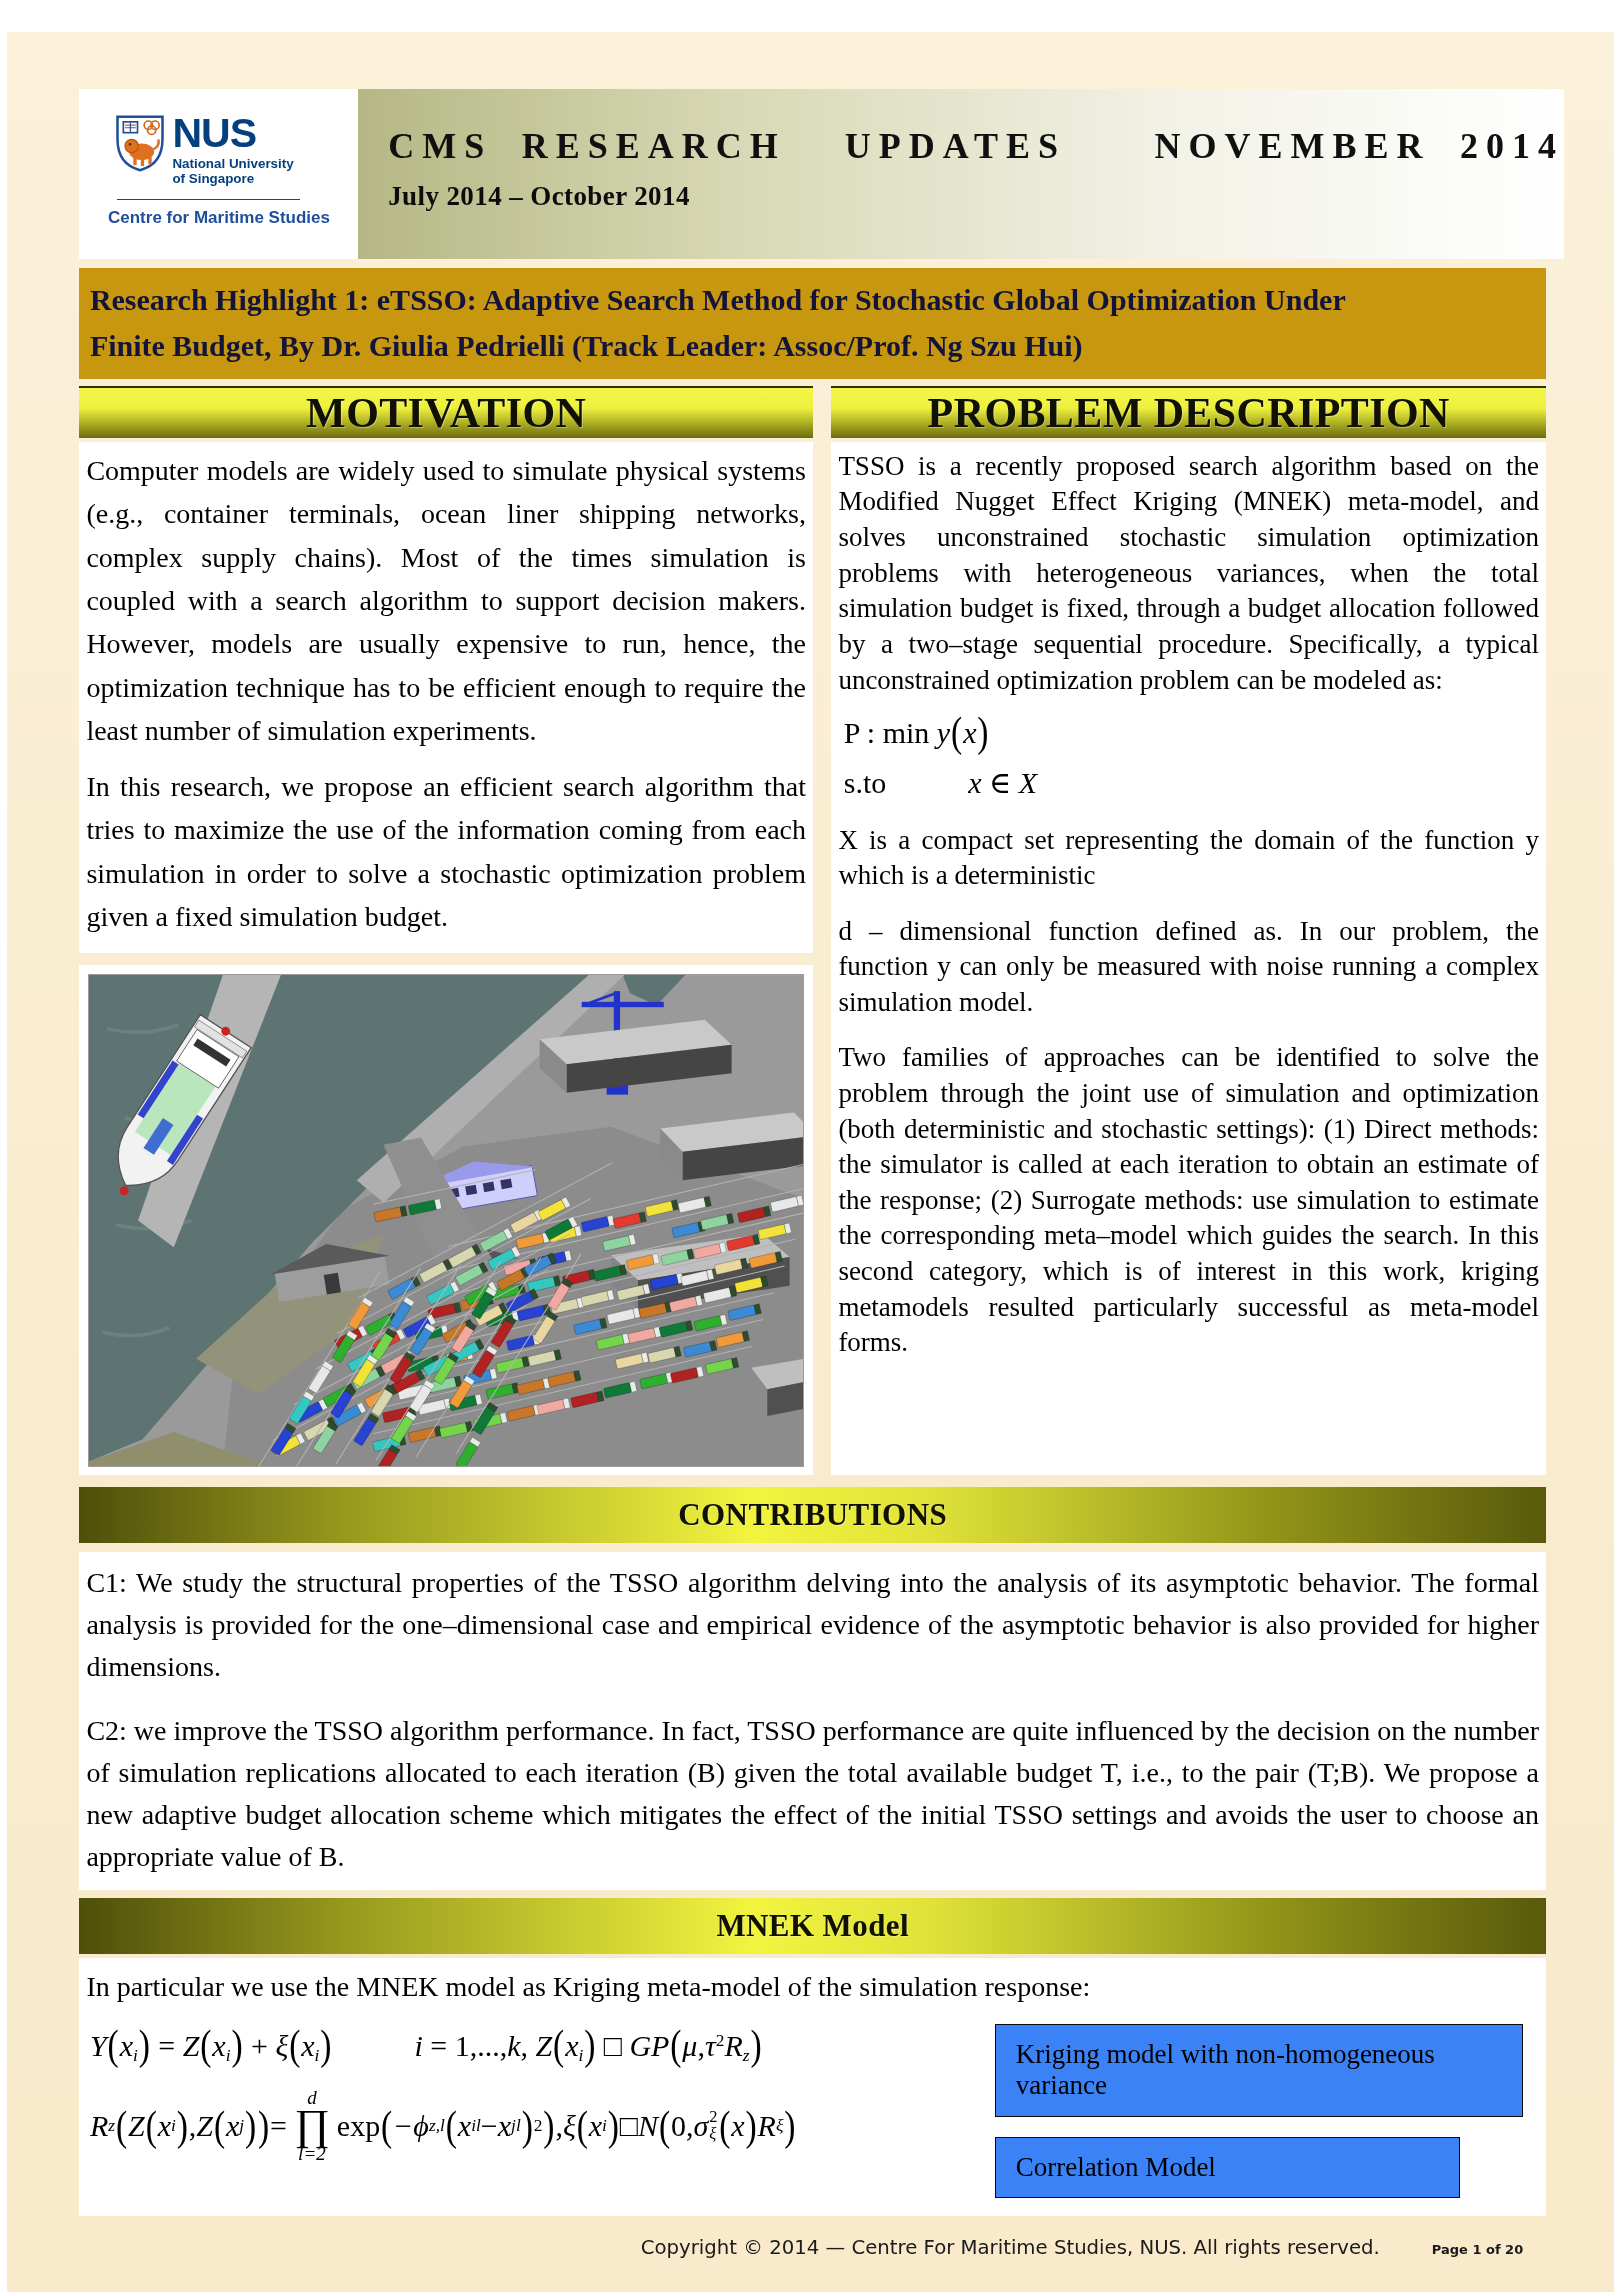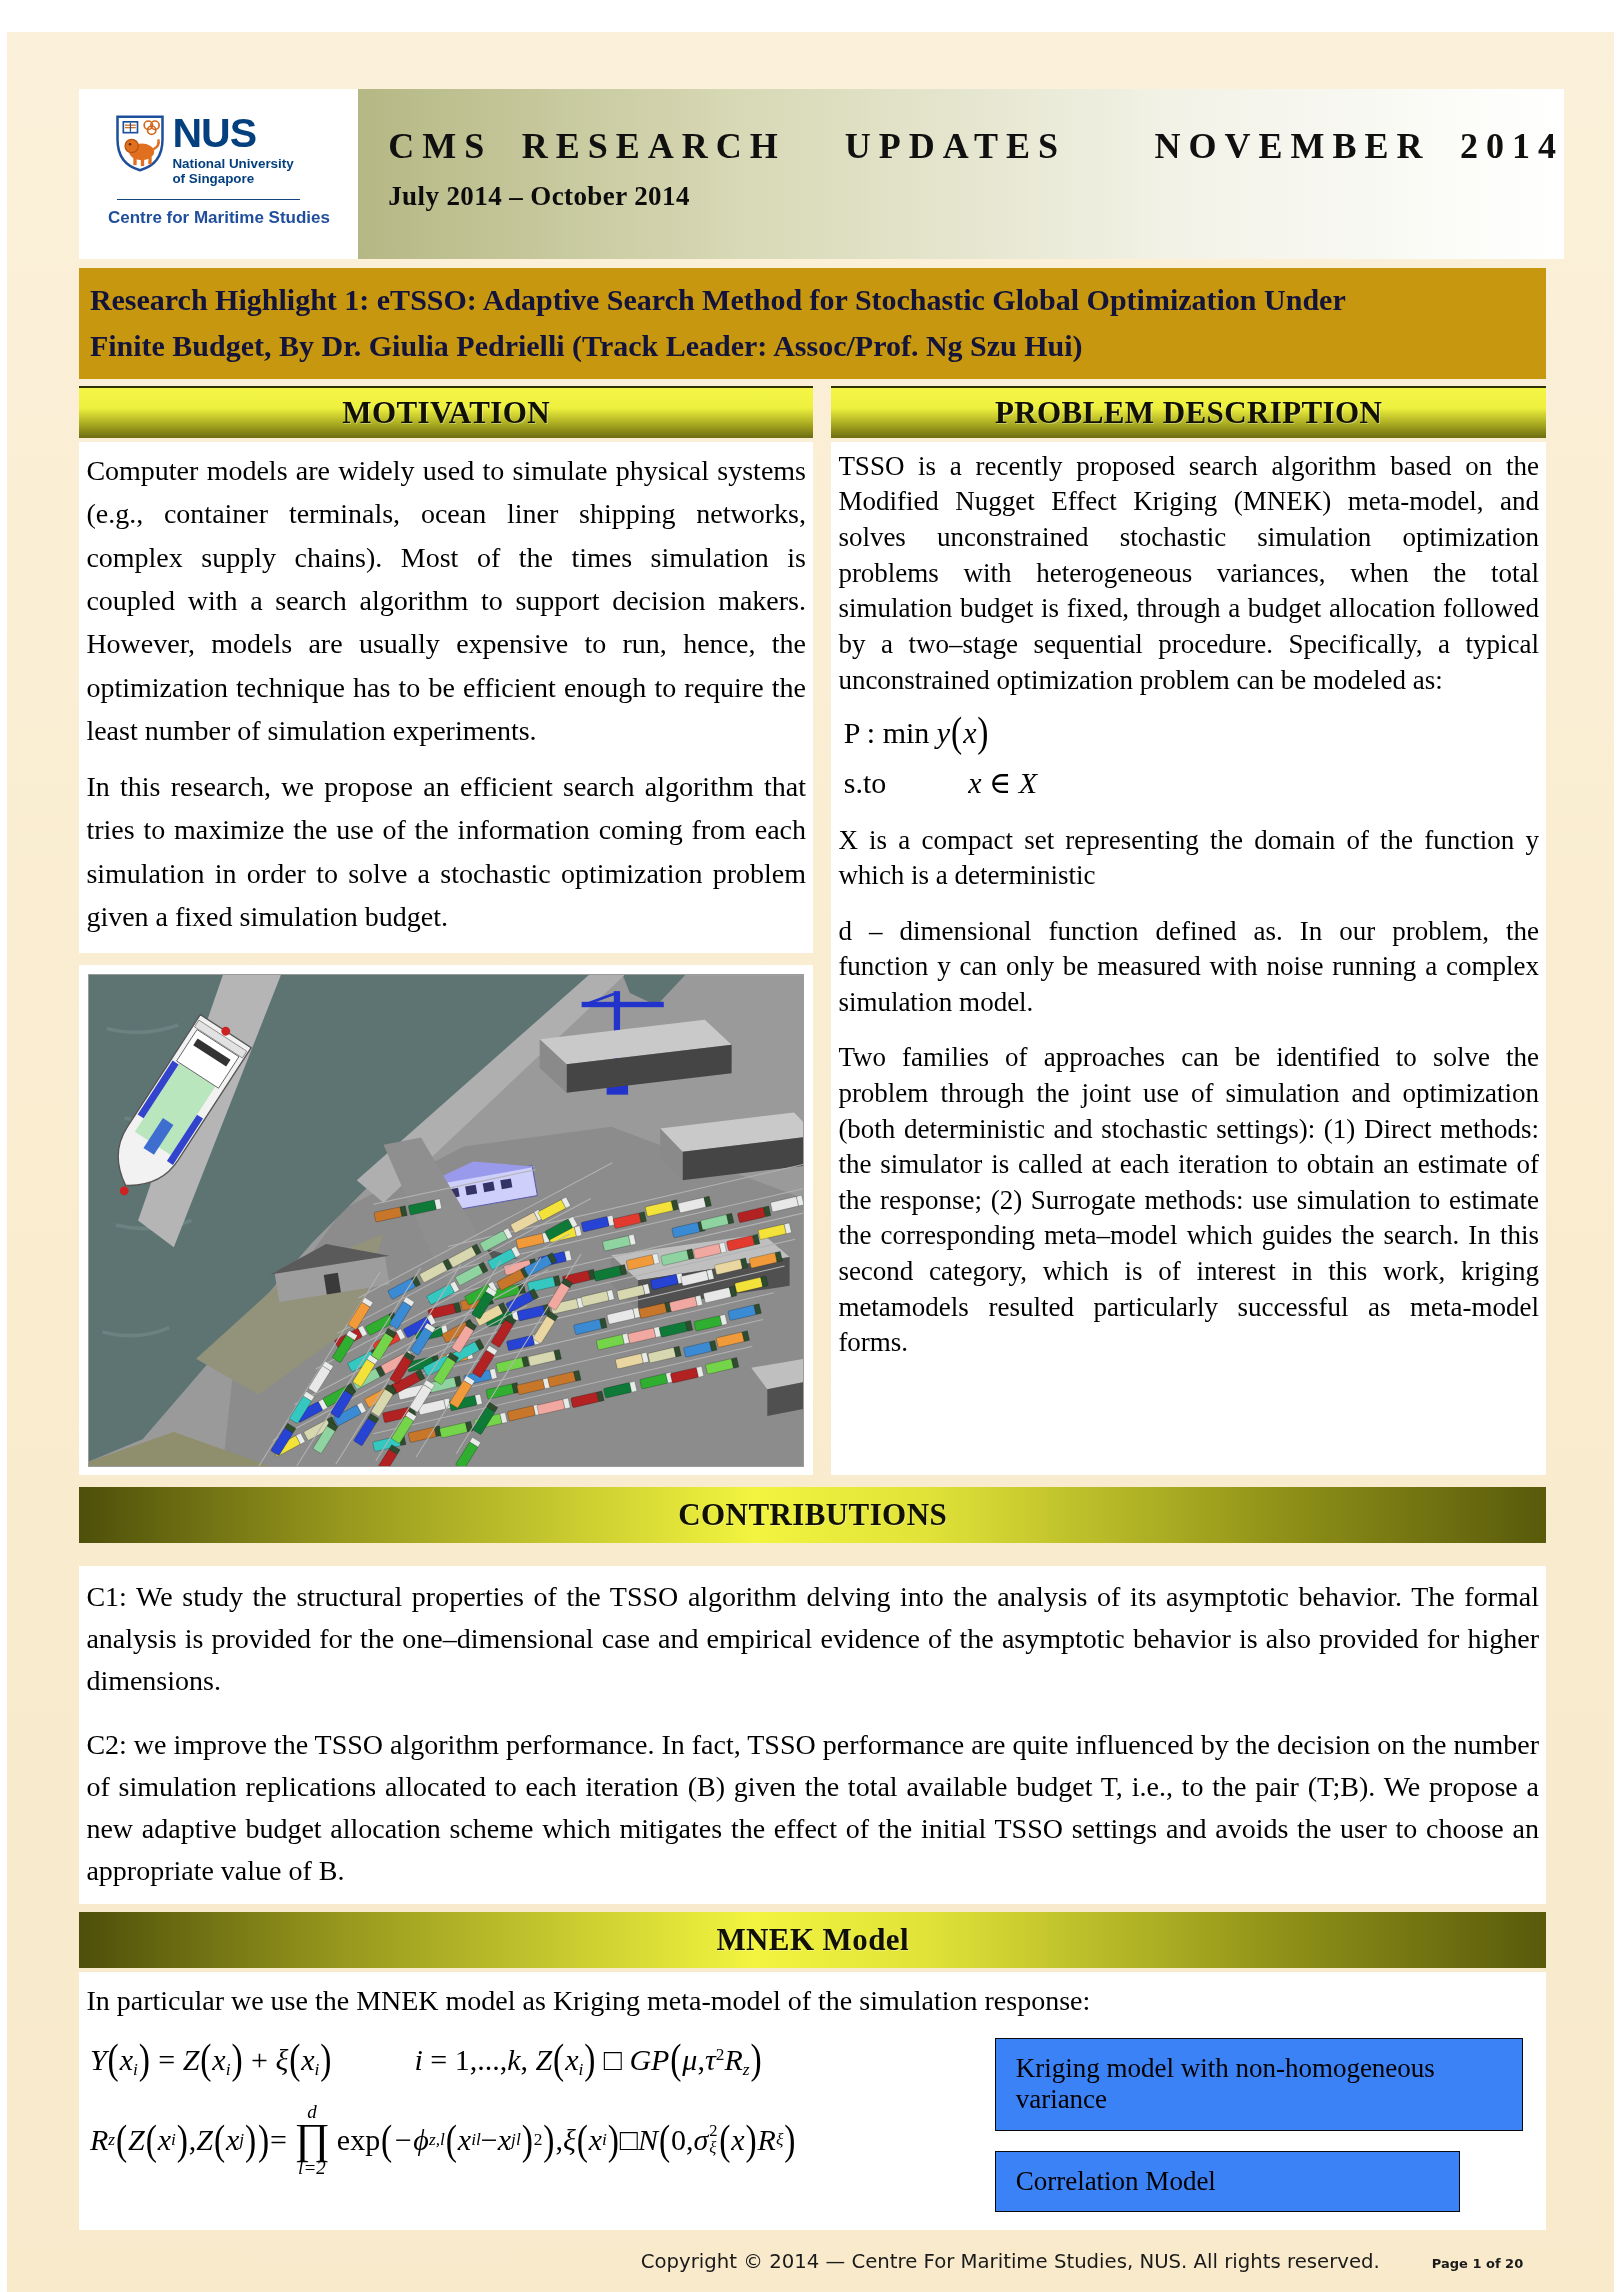--- a/index.html
+++ b/index.html
@@ -44,21 +44,21 @@
   
   .cols{display:flex;gap:18px;margin-top:7.2px;align-items:stretch;}
   .col-left{width:734px;flex:none;display:flex;flex-direction:column;}
   .col-right{flex:1;display:flex;flex-direction:column;}
   .sec-band{
     height:52px;flex:none;border-top:2.7px solid #2F3006;box-sizing:border-box;
     background:linear-gradient(to bottom,#F4F546 0%,#EEF03E 40%,#A9AB21 72%,#6B6C10 100%);
     display:flex;align-items:center;justify-content:center;
   }
   .sec-band span{
-    font-weight:bold;font-size:31px;color:#101005;letter-spacing:0.4px;
+    font-weight:bold;font-size:42px;color:#101005;letter-spacing:0.4px;
     text-shadow:0.9px 0.9px 0 rgba(255,255,255,0.35);
     font-family:Liberation Serif, serif;
   }
   .panel{background:#ffffff;margin-top:3.6px;box-sizing:border-box;}
   .panel-motivation{height:511px;padding:7.2px 7.2px 0 7.2px;overflow:hidden;}
   .panel-problem{flex:1;padding:7.2px 7.2px 0 7.2px;overflow:hidden;}
   .body-text p{margin:0 0 12.5px 0;font-size:28px;line-height:1.55;text-align:justify;}
   .panel-problem p{font-size:27px;line-height:1.32;margin:0 0 19.7px 0;text-align:justify;}
   .eq-block{margin:5.4px 0 23px 5.4px;}
   .eq-line{font-size:29.6px;margin-bottom:14.3px;}
@@ -71,21 +71,21 @@
   
   .wide-band{
     margin-top:11.6px;height:56px;box-sizing:border-box;
     background:linear-gradient(90deg,#4E4F0A 0%,#97981D 18%,#F2F43F 46%,#E0E238 58%,#8F9118 82%,#595A0B 100%);
     display:flex;align-items:center;justify-content:center;
   }
   .wide-band span{
     font-weight:bold;font-size:31px;color:#101005;letter-spacing:0.4px;
     text-shadow:0.9px 0.9px 0 rgba(255,255,255,0.3);
   }
-  .panel-contrib{margin-top:23px;padding:10.7px 7.2px 12.5px 7.2px;}
+  .panel-contrib{margin-top:9px;padding:10.7px 7.2px 12.5px 7.2px;}
   .panel-contrib p{margin:0 0 21.5px 0;font-size:28px;line-height:1.5;text-align:justify;}
   .panel-contrib p:last-child{margin-bottom:0;}
   .band-mnek{margin-top:7.2px;}
   .panel-mnek{margin-top:4.5px;padding:12.5px 7.2px 18px 7.2px;}
   .mnek-intro{font-size:28px;margin:0 0 14.3px 0;}
   .mnek-flex{display:flex;}
   .mnek-eqs{flex:none;width:905px;padding-left:3.6px;}
   .fm{font-size:30px;}
   .eq-row1{margin-top:9px;}
   .eq-row2{margin-top:23px;display:flex;align-items:center;}

